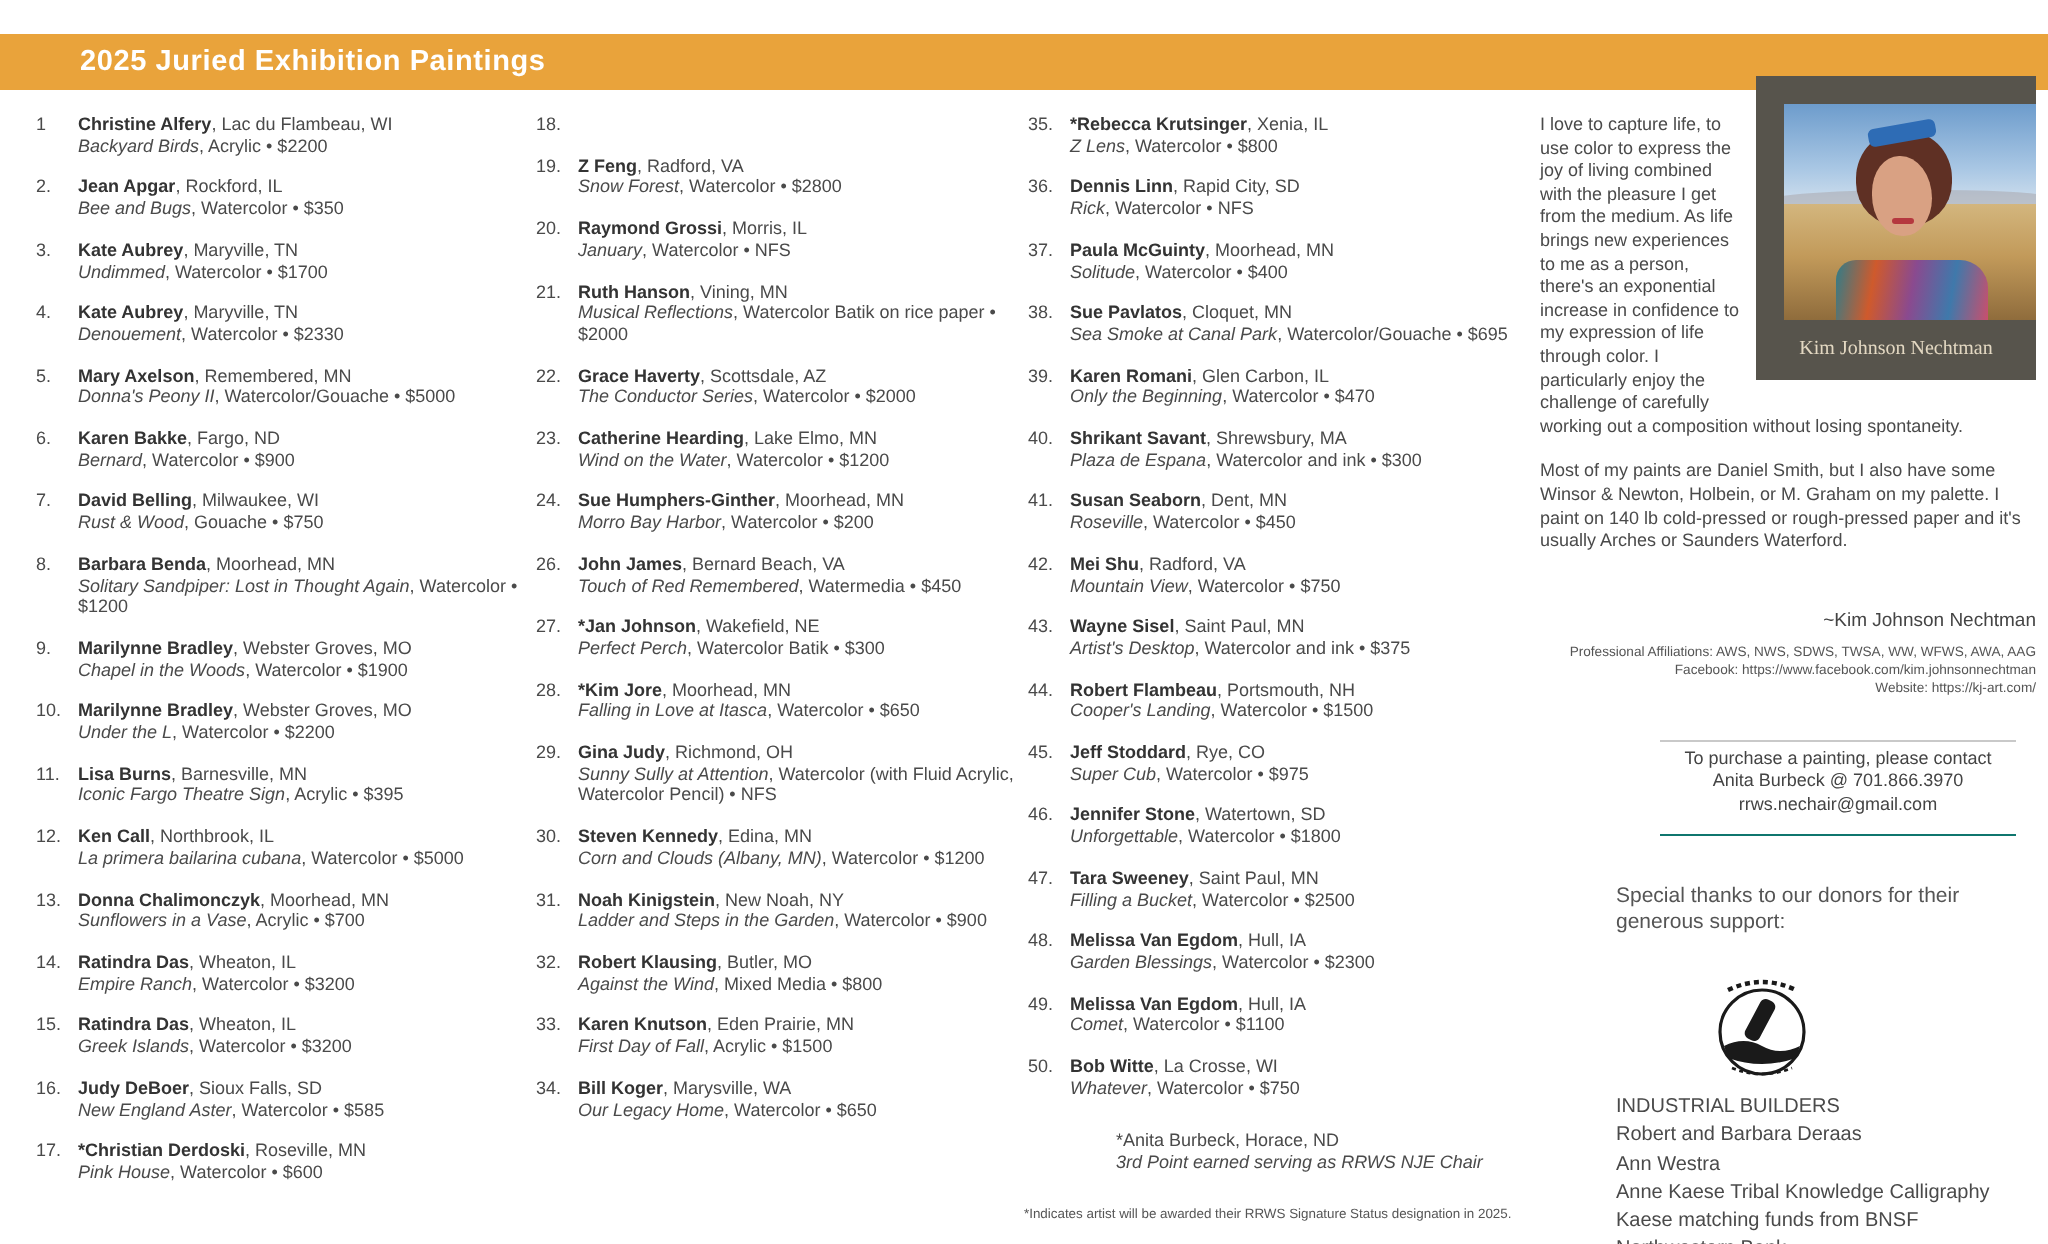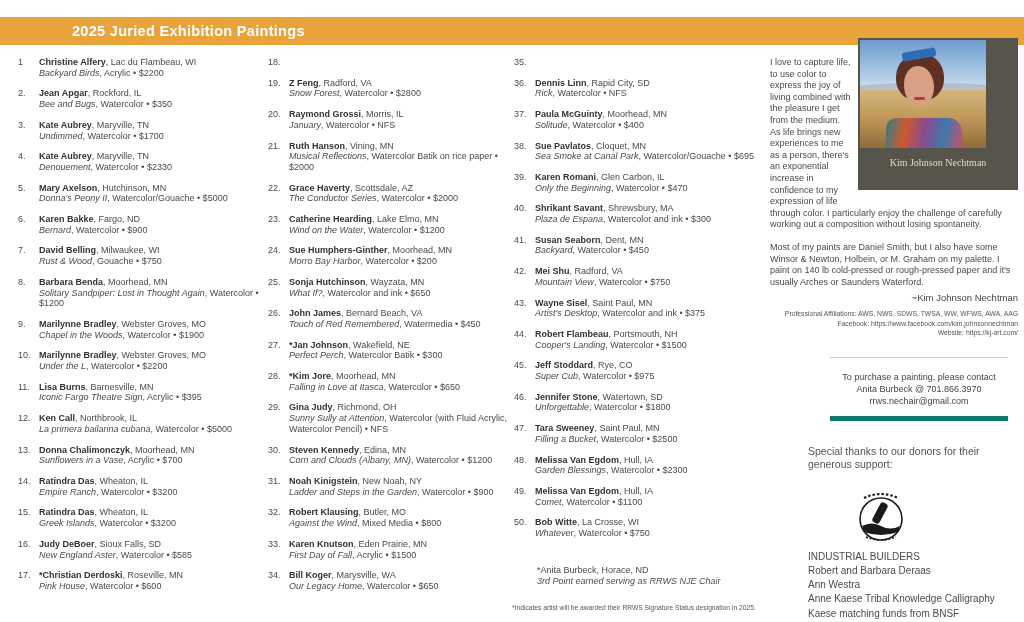--- a/index.html
+++ b/index.html
@@ -4,42 +4,42 @@
 <style>
   * { margin:0; padding:0; box-sizing:border-box; }
   html,body { width:1024px; height:622px; background:#ffffff; overflow:hidden;
               font-family:"Liberation Sans", sans-serif; }
   #page { position:relative; width:1024px; height:622px; background:#fff; }
 
   
   .header-bar { position:absolute; left:0; top:17px; width:1024px; height:28px;
                 background:#E9A33B; }
   .header-title { padding:6px 11px 0 40px; color:#ffffff; font-size:14.5px;
-                  font-weight:bold; letter-spacing:.3px;margin-left:32px; }
+                  font-weight:bold; letter-spacing:.3px; }
 
   
   .col { position:absolute; top:57px; }
   #col1 { left:18px;  width:242px; }
   #col2 { left:268px; width:244px; }
   #col3 { left:514px; width:252px; }
 
   .entry { display:flex; margin-bottom:10px; font-size:9px; line-height:10.7px;
            color:#4a4a4a; }
   .entry .num { width:21px; flex:none; color:#4a4a4a; }
   .artist { font-weight:bold; color:#333333; }
   .title  { font-style:italic; }
 
   .special-entry { margin:2px 0 0 21px; font-size:9px; line-height:10.7px; color:#4a4a4a; }
   .special-entry .l2 { font-style:italic; }
   .footnote { margin-top:10px; font-size:6.7px; color:#555555; white-space:nowrap; }
 
   
   .sidebar { position:absolute; left:770px; top:38px; width:248px; color:#4a4a4a; }
-  .photo-frame { float:right; width:160px; height:152px; background:#57544C;
-                 padding:2px; margin:0 0 8px 7px; }
+  .photo-frame { float:right; width:140px; height:152px; background:#57544C;
+                 padding:14px; margin:0 0 8px 7px; }
   .photo-scene { position:relative; width:126px; height:108px; overflow:hidden; }
   .sky   { position:absolute; left:0; right:0; top:0; height:50%;
            background:linear-gradient(180deg,#6d9ccc 0%,#a9c7e4 60%,#d9e5f0 100%); }
   .mountains { position:absolute; left:-10%; right:-10%; top:40%; height:12%;
            background:#a9a7ad; opacity:.55; border-radius:50% 40% 0 0; }
   .field { position:absolute; left:0; right:0; top:46%; bottom:0;
            background:linear-gradient(180deg,#d3b67e 0%,#c29a5a 45%,#8f6c3c 100%); }
   .hair  { position:absolute; left:36px; top:13px; width:48px; height:48px;
            background:#5f3024; border-radius:50% 50% 45% 45%; }
   .sunglasses { position:absolute; left:42px; top:10px; width:34px; height:9px;
@@ -50,26 +50,26 @@
            background:#b5383f; border-radius:2px; }
   .body-top { position:absolute; left:26px; bottom:0; width:76px; height:30px;
            border-radius:10px 14px 0 0;
            background:linear-gradient(100deg,#2f7d8a 0%,#cf5a2c 25%,#8a4a8f 50%,#3f79ab 75%,#c94f6d 100%); }
   .photo-caption { height:30px; text-align:center; padding-top:9px;
            font-family:"Liberation Serif", serif; font-size:10px; color:#E3D8C2; }
 
   .statement p { font-size:9px; line-height:11.6px; text-align:left; }
   .statement .p1 { margin-top:19px; }
   .statement .p2 { margin-top:11px; }
-  .signature { clear:none; text-align:right; font-size:9.5px; margin-top:4px; color:#444; }
+  .signature { clear:none; text-align:right; font-size:9.5px; margin-top:28px; color:#444; }
   .small-links { text-align:right; font-size:6.8px; line-height:9.3px; margin-top:6px;
                  color:#555555; clear:both; }
 
   .purchase-box { margin:20px 10px 0 60px; border-top:1px solid #c9c9c9;
-                  border-bottom:5px solid #0f766e; padding:14px 0 8px 0;
+                  border-bottom:1px solid #0f766e; padding:3px 0 8px 0;
                   text-align:center; font-size:9px; line-height:11.8px; color:#444; }
 
   .thanks { margin:24px 0 16px 38px; width:205px; font-size:10.5px; line-height:13.5px;
             color:#555555; }
 
   .logo-wrap { margin:10px 0 4px 82px; width:58px; height:58px; }
 
   .sponsors { margin:2px 0 0 38px; font-size:10px; line-height:14.3px; color:#4a4a4a; }
 </style>
 </head>
@@ -111,21 +111,21 @@
         <span class="num">4.</span>
         <div class="body">
           <div><span class="artist">Kate Aubrey</span><span class="loc">, Maryville, TN</span></div>
           <div><span class="title">Denouement</span><span class="info">, Watercolor • $2330</span></div>
         </div>
       </div>
 
       <div class="entry">
         <span class="num">5.</span>
         <div class="body">
-          <div><span class="artist">Mary Axelson</span><span class="loc">, Hutchinson, MN</span></div>
+          <div><span class="artist">Mary Axelson</span><span class="loc">, Remembered, MN</span></div>
           <div><span class="title">Donna's Peony II</span><span class="info">, Watercolor/Gouache • $5000</span></div>
         </div>
       </div>
 
       <div class="entry">
         <span class="num">6.</span>
         <div class="body">
           <div><span class="artist">Karen Bakke</span><span class="loc">, Fargo, ND</span></div>
           <div><span class="title">Bernard</span><span class="info">, Watercolor • $900</span></div>
         </div>
@@ -267,27 +267,20 @@
       </div>
 
       <div class="entry">
         <span class="num">24.</span>
         <div class="body">
           <div><span class="artist">Sue Humphers-Ginther</span><span class="loc">, Moorhead, MN</span></div>
           <div><span class="title">Morro Bay Harbor</span><span class="info">, Watercolor • $200</span></div>
         </div>
       </div>
 
-      <div class="entry">
-        <span class="num">25.</span>
-        <div class="body">
-          <div><span class="artist">Sonja Hutchinson</span><span class="loc">, Wayzata, MN</span></div>
-          <div><span class="title">What If?</span><span class="info">, Watercolor and ink • $650</span></div>
-        </div>
-      </div>
 
       <div class="entry">
         <span class="num">26.</span>
         <div class="body">
           <div><span class="artist">John James</span><span class="loc">, Bernard Beach, VA</span></div>
           <div><span class="title">Touch of Red Remembered</span><span class="info">, Watermedia • $450</span></div>
         </div>
       </div>
 
       <div class="entry">
@@ -352,20 +345,24 @@
           <div><span class="artist">Bill Koger</span><span class="loc">, Marysville, WA</span></div>
           <div><span class="title">Our Legacy Home</span><span class="info">, Watercolor • $650</span></div>
         </div>
       </div>
     </div>
 
   <div class="col" id="col3">
 
       <div class="entry">
         <span class="num">35.</span>
+        <div class="body">
+          <div><span class="artist">*Rebecca Krutsinger</span><span class="loc">, Xenia, IL</span></div>
+          <div><span class="title">Z Lens</span><span class="info">, Watercolor • $800</span></div>
+        </div>
       </div>
 
       <div class="entry">
         <span class="num">36.</span>
         <div class="body">
           <div><span class="artist">Dennis Linn</span><span class="loc">, Rapid City, SD</span></div>
           <div><span class="title">Rick</span><span class="info">, Watercolor • NFS</span></div>
         </div>
       </div>
 
@@ -398,21 +395,21 @@
         <div class="body">
           <div><span class="artist">Shrikant Savant</span><span class="loc">, Shrewsbury, MA</span></div>
           <div><span class="title">Plaza de Espana</span><span class="info">, Watercolor and ink • $300</span></div>
         </div>
       </div>
 
       <div class="entry">
         <span class="num">41.</span>
         <div class="body">
           <div><span class="artist">Susan Seaborn</span><span class="loc">, Dent, MN</span></div>
-          <div><span class="title">Backyard</span><span class="info">, Watercolor • $450</span></div>
+          <div><span class="title">Roseville</span><span class="info">, Watercolor • $450</span></div>
         </div>
       </div>
 
       <div class="entry">
         <span class="num">42.</span>
         <div class="body">
           <div><span class="artist">Mei Shu</span><span class="loc">, Radford, VA</span></div>
           <div><span class="title">Mountain View</span><span class="info">, Watercolor • $750</span></div>
         </div>
       </div>
@@ -475,21 +472,21 @@
 
       <div class="entry">
         <span class="num">50.</span>
         <div class="body">
           <div><span class="artist">Bob Witte</span><span class="loc">, La Crosse, WI</span></div>
           <div><span class="title">Whatever</span><span class="info">, Watercolor • $750</span></div>
         </div>
       </div>
     </div>
 
-  <div style="position:absolute; left:516px; top:563px;" class="special-entry">
+  <div style="position:absolute; left:537px; top:563px;" class="special-entry">
     <div class="l1">*Anita Burbeck, Horace, ND</div>
     <div class="l2">3rd Point earned serving as RRWS NJE Chair</div>
   </div>
   <div style="position:absolute; left:512px; top:594px;" class="footnote">*Indicates artist will be awarded their RRWS Signature Status designation in 2025.</div>
 
   <div class="sidebar">
 
     <div class="photo-frame">
       <div class="photo-scene">
         <div class="sky"></div>

